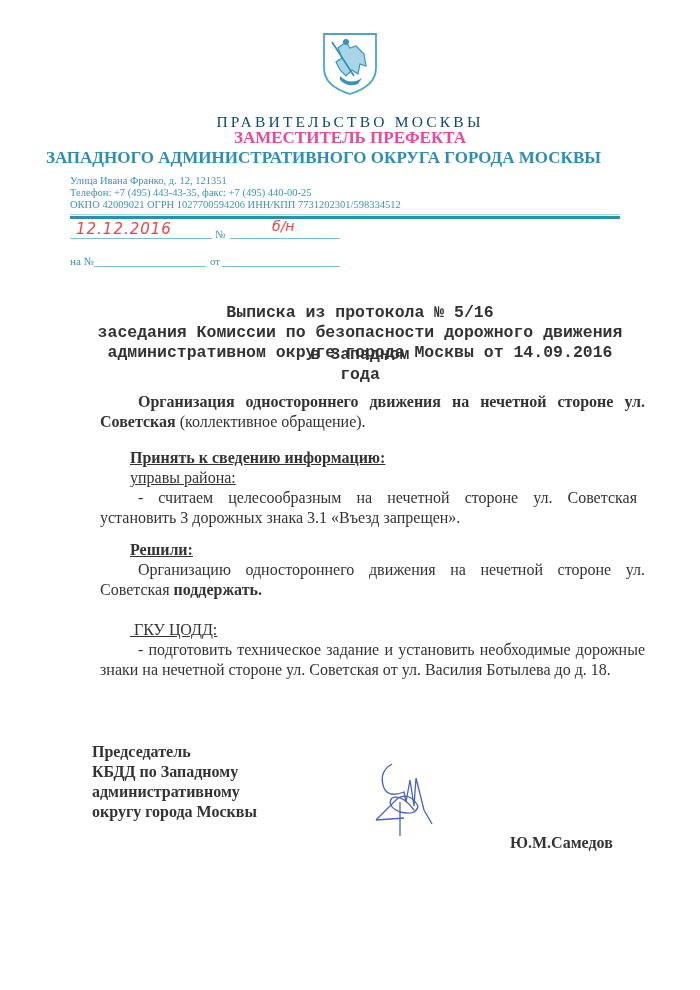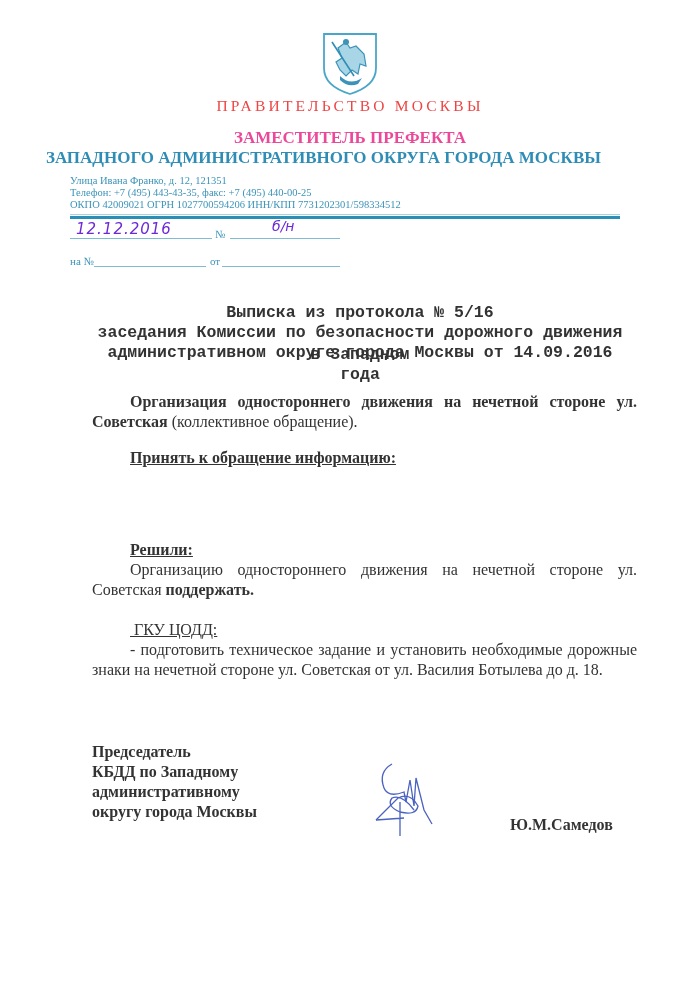--- a/index.html
+++ b/index.html
@@ -5,66 +5,66 @@
   html, body { margin: 0; padding: 0; }
   body {
     width: 700px; height: 990px; background: #ffffff; position: relative; overflow: hidden;
     font-family: "Liberation Serif", "DejaVu Serif", serif; color: #2a2a2a;
   }
   .abs { position: absolute; }
   .center { left: 0; width: 700px; text-align: center; }
 
   #emblem { left: 316px; top: 30px; width: 68px; height: 68px; }
 
-  .gov { top: 97px; font-size: 15.5px; letter-spacing: 3.2px; color: #ef4444; }
+  .gov { top: 113px; font-size: 15.5px; letter-spacing: 3.2px; color: #0c4a6e; }
   .deputy { top: 128px; font-size: 17px; font-weight: bold; color: #ec4899; }
   .district { top: 148px; left: 46px; font-size: 17px; font-weight: bold; color: #2f8db5; white-space: nowrap; }
 
   .addr { left: 70px; font-size: 10.5px; color: #3b93b8; white-space: nowrap; }
   .addr1 { top: 175px; }
   .addr2 { top: 187px; }
   .addr3 { top: 199px; }
 
   .rule-thin { left: 70px; top: 214px; width: 550px; height: 1px; background: #9ed7e8; }
   .rule-thick { left: 70px; top: 216px; width: 550px; height: 3px; background: #2b8fb5; }
 
   .date-line { left: 70px; top: 238px; width: 142px; height: 1px; background: #7ebcd4; }
-  .hand { font-family: "DejaVu Sans", sans-serif; font-style: italic; color: #6d28d9; font-size: 15px; }
+  .hand { font-family: "DejaVu Sans", sans-serif; font-style: italic; color: #ef4444; font-size: 15px; }
   .date-val { left: 76px; top: 220px; letter-spacing: 1px; }
   .no-lbl { left: 215px; top: 228px; font-size: 11px; color: #3b93b8; }
   .no-line { left: 230px; top: 238px; width: 110px; height: 1px; background: #7ebcd4; }
   .no-val { left: 272px; top: 218px; font-size: 14px; }
 
   .na-lbl { left: 70px; top: 255px; font-size: 11px; color: #3b93b8; }
   .na-line { left: 94px; top: 266px; width: 112px; height: 1px; background: #7ebcd4; }
   .ot-lbl { left: 210px; top: 255px; font-size: 11px; color: #3b93b8; }
   .ot-line { left: 222px; top: 266px; width: 118px; height: 1px; background: #7ebcd4; }
 
   .title { left: 95px; width: 530px; text-align: center; font-size: 16.5px; font-weight: bold; color: #333; line-height: 22px; font-family: Liberation Mono, monospace; }
   .t1 { top: 302px; }
   .t2 { top: 322px; }
   .t3 { top: 342px; }
 
   .body { left: 92px; width: 545px; font-size: 16px; line-height: 20px; color: #333; text-align: justify; }
-  .para { text-indent: 38px; text-align-last: left; }
+  .para { text-indent: 38px; text-align-last: left; margin-left: 8px; }
   .ind { padding-left: 38px; }
   .b { font-weight: bold; }
   .u { text-decoration: underline; }
 
   #p1 { top: 392px; }
   #h2 { top: 448px; }
   #p2 { top: 468px; }
   #h3 { top: 540px; }
   #p3 { top: 560px; }
   #h4 { top: 620px; }
   #p4 { top: 640px; }
 
   .sig { left: 92px; font-size: 16px; font-weight: bold; color: #333; line-height: 20px; }
   .s1 { top: 742px; } .s2 { top: 762px; } .s3 { top: 782px; } .s4 { top: 802px; }
-  .signer { left: 510px; top: 816px; font-size: 16px; font-weight: bold; color: #333; }
+  .signer { left: 510px; top: 834px; font-size: 16px; font-weight: bold; color: #333; }
   #signature { left: 370px; top: 758px; width: 70px; height: 80px; }
 </style>
 </head>
 <body>
 
 <svg id="emblem" class="abs" viewBox="0 0 68 68">
   <path d="M8 4 H60 V38 Q60 56 34 64 Q8 56 8 38 Z" fill="none" stroke="#4aa6c8" stroke-width="1.8"></path>
   <path d="M22 18 L30 12 L34 18 L40 16 L48 24 L50 36 L44 34 L42 44 L36 40 L30 46 L24 40 L20 32 L26 28 Z" fill="#a8d6e6" stroke="#3b93b8" stroke-width="1.2"></path>
   <line x1="16" y1="12" x2="38" y2="46" stroke="#2f8db5" stroke-width="1.6"></line>
   <path d="M24 46 Q34 56 46 48 L42 54 Q32 58 24 50 Z" fill="#3b93b8"></path>
@@ -92,22 +92,24 @@
 <div class="abs na-line"></div>
 <div class="abs ot-lbl">от</div>
 <div class="abs ot-line"></div>
 
 <div class="abs title t1">Выписка из протокола № 5/16</div>
 <div class="abs title t2">заседания Комиссии по безопасности дорожного движения в Западном</div>
 <div class="abs title t3">административном округе города Москвы от 14.09.2016 года</div>
 
 <div id="p1" class="abs body para"><span class="b">Организация одностороннего движения на нечетной стороне ул. Советская</span><span> (коллективное обращение).</span></div>
 
-<div id="h2" class="abs body ind b u">Принять к обращение информацию:</div>
+<div id="h2" class="abs body ind b u">Принять к сведению информацию:</div>
 <div id="p2" class="abs body">
+  <div class="ind u">управы района:</div>
+  <div class="para">- считаем целесообразным на нечетной стороне  ул. Советская установить 3 дорожных знака 3.1 «Въезд запрещен».</div>
 </div>
 
 <div id="h3" class="abs body ind b u">Решили:</div>
 <div id="p3" class="abs body para"><span>Организацию одностороннего движения на нечетной стороне ул. Советская </span><span class="b">поддержать.</span></div>
 
 <div id="h4" class="abs body ind u" style="white-space:pre;"> ГКУ ЦОДД:</div>
 <div id="p4" class="abs body para">- подготовить техническое задание и установить необходимые дорожные знаки на нечетной стороне ул. Советская от ул. Василия Ботылева до д. 18.</div>
 
 <div class="abs sig s1">Председатель</div>
 <div class="abs sig s2">КБДД по Западному</div>

